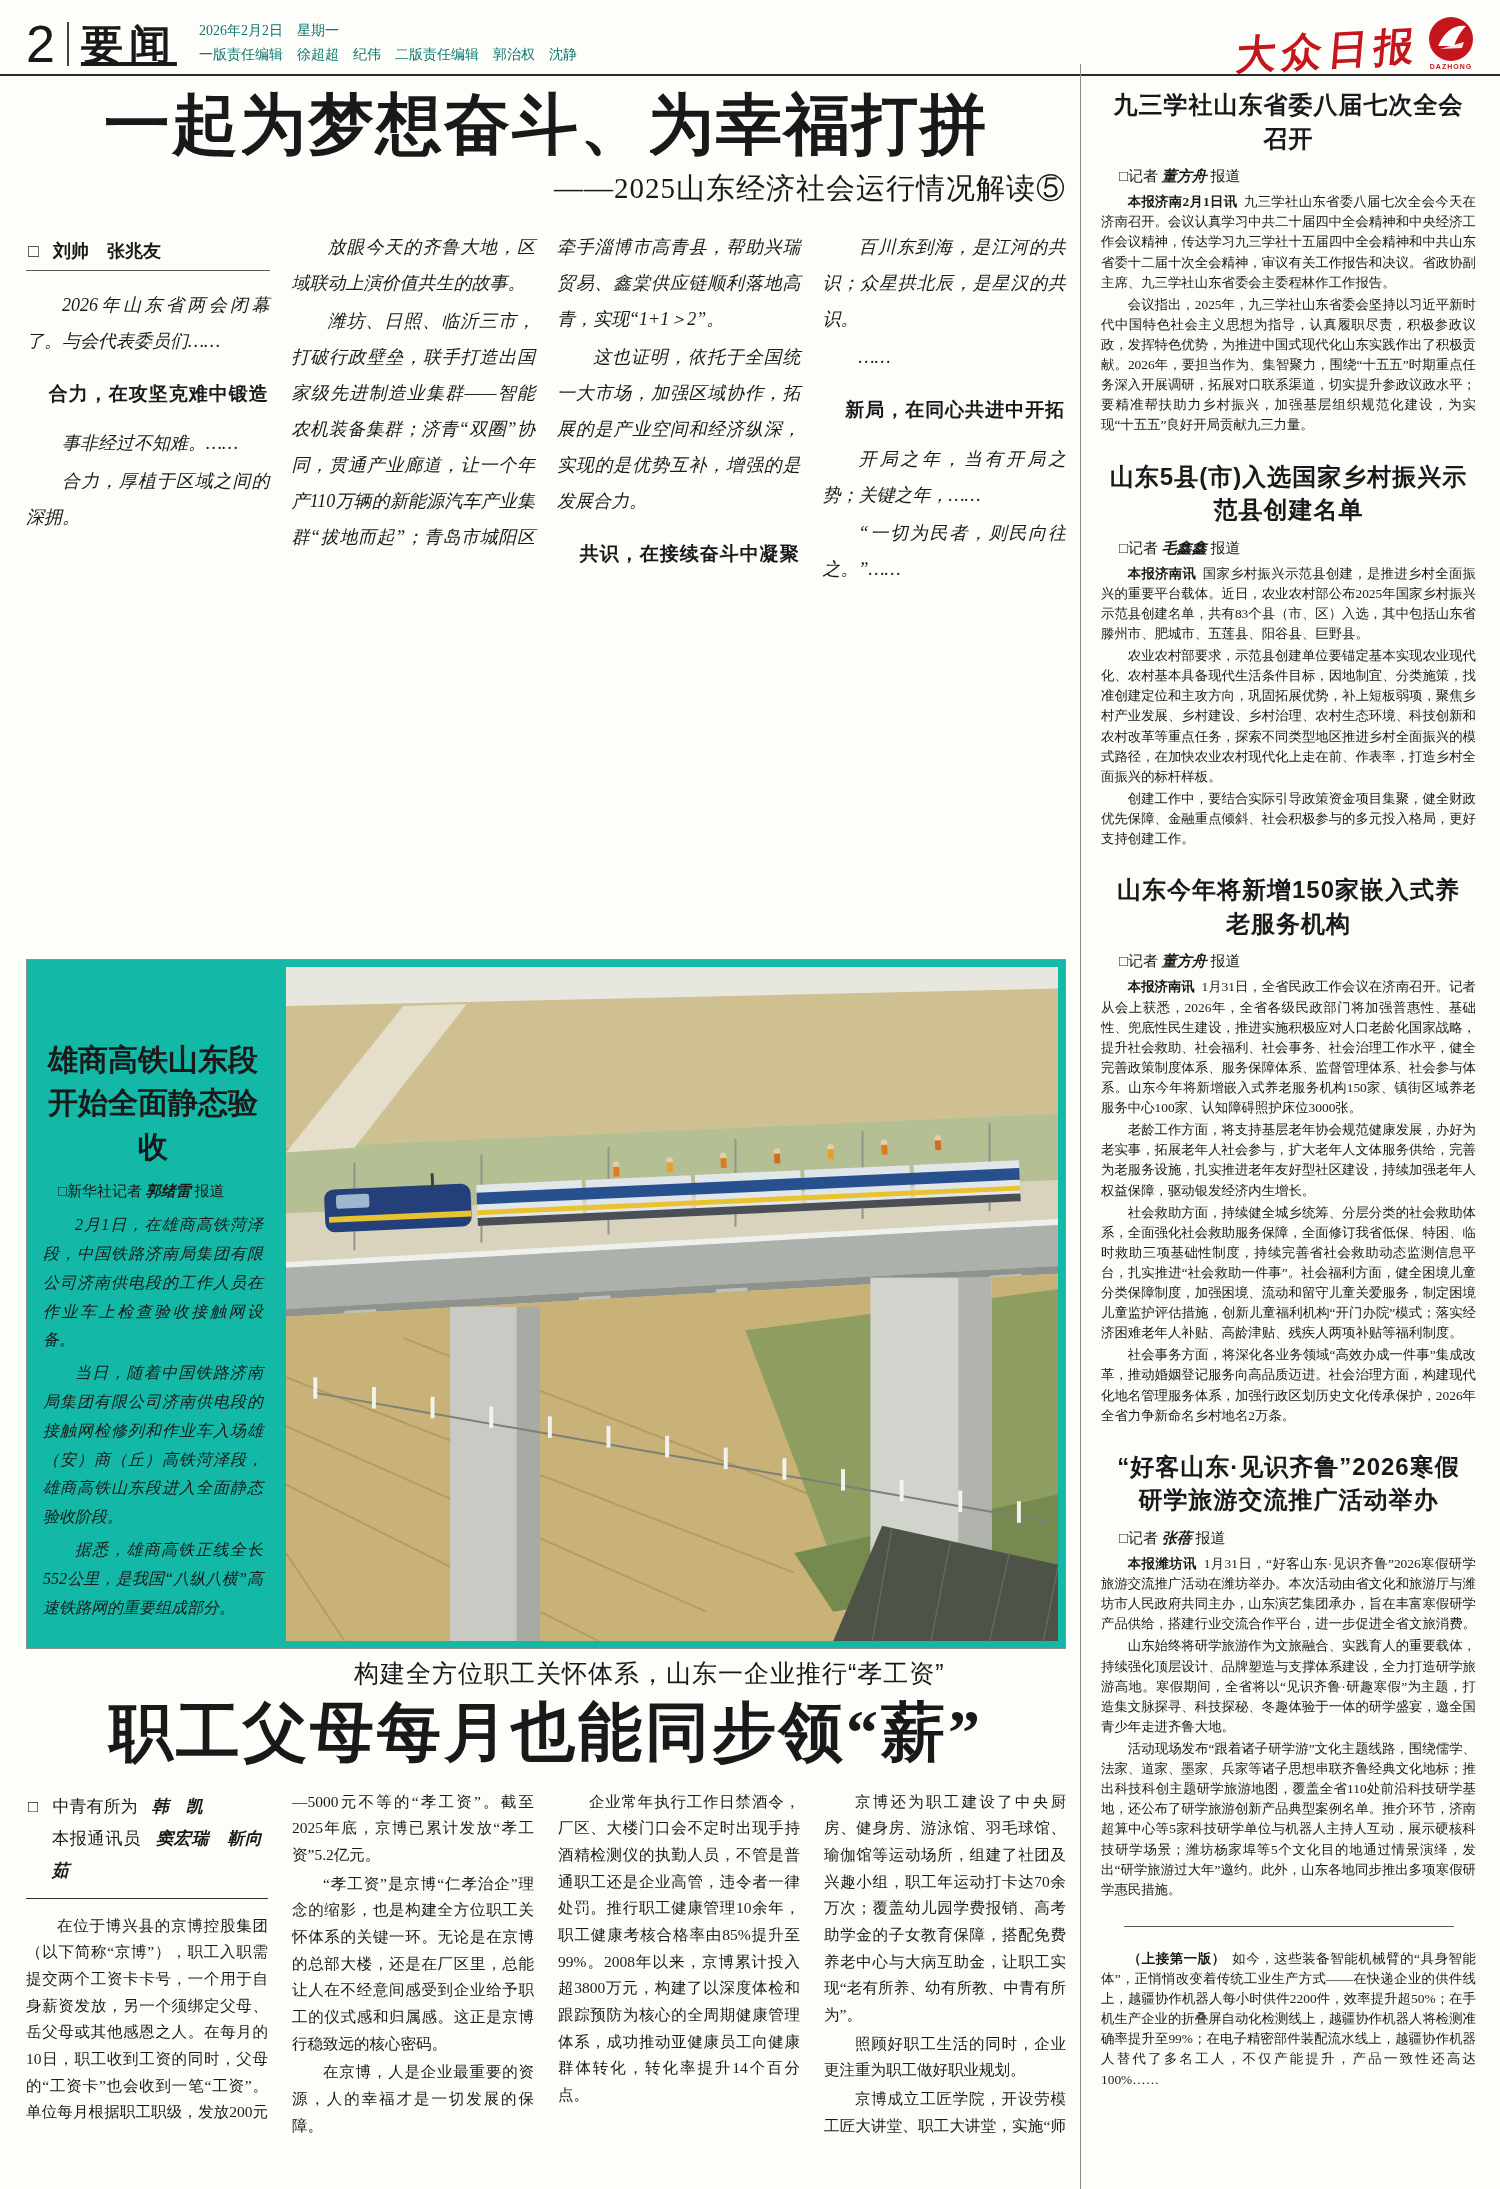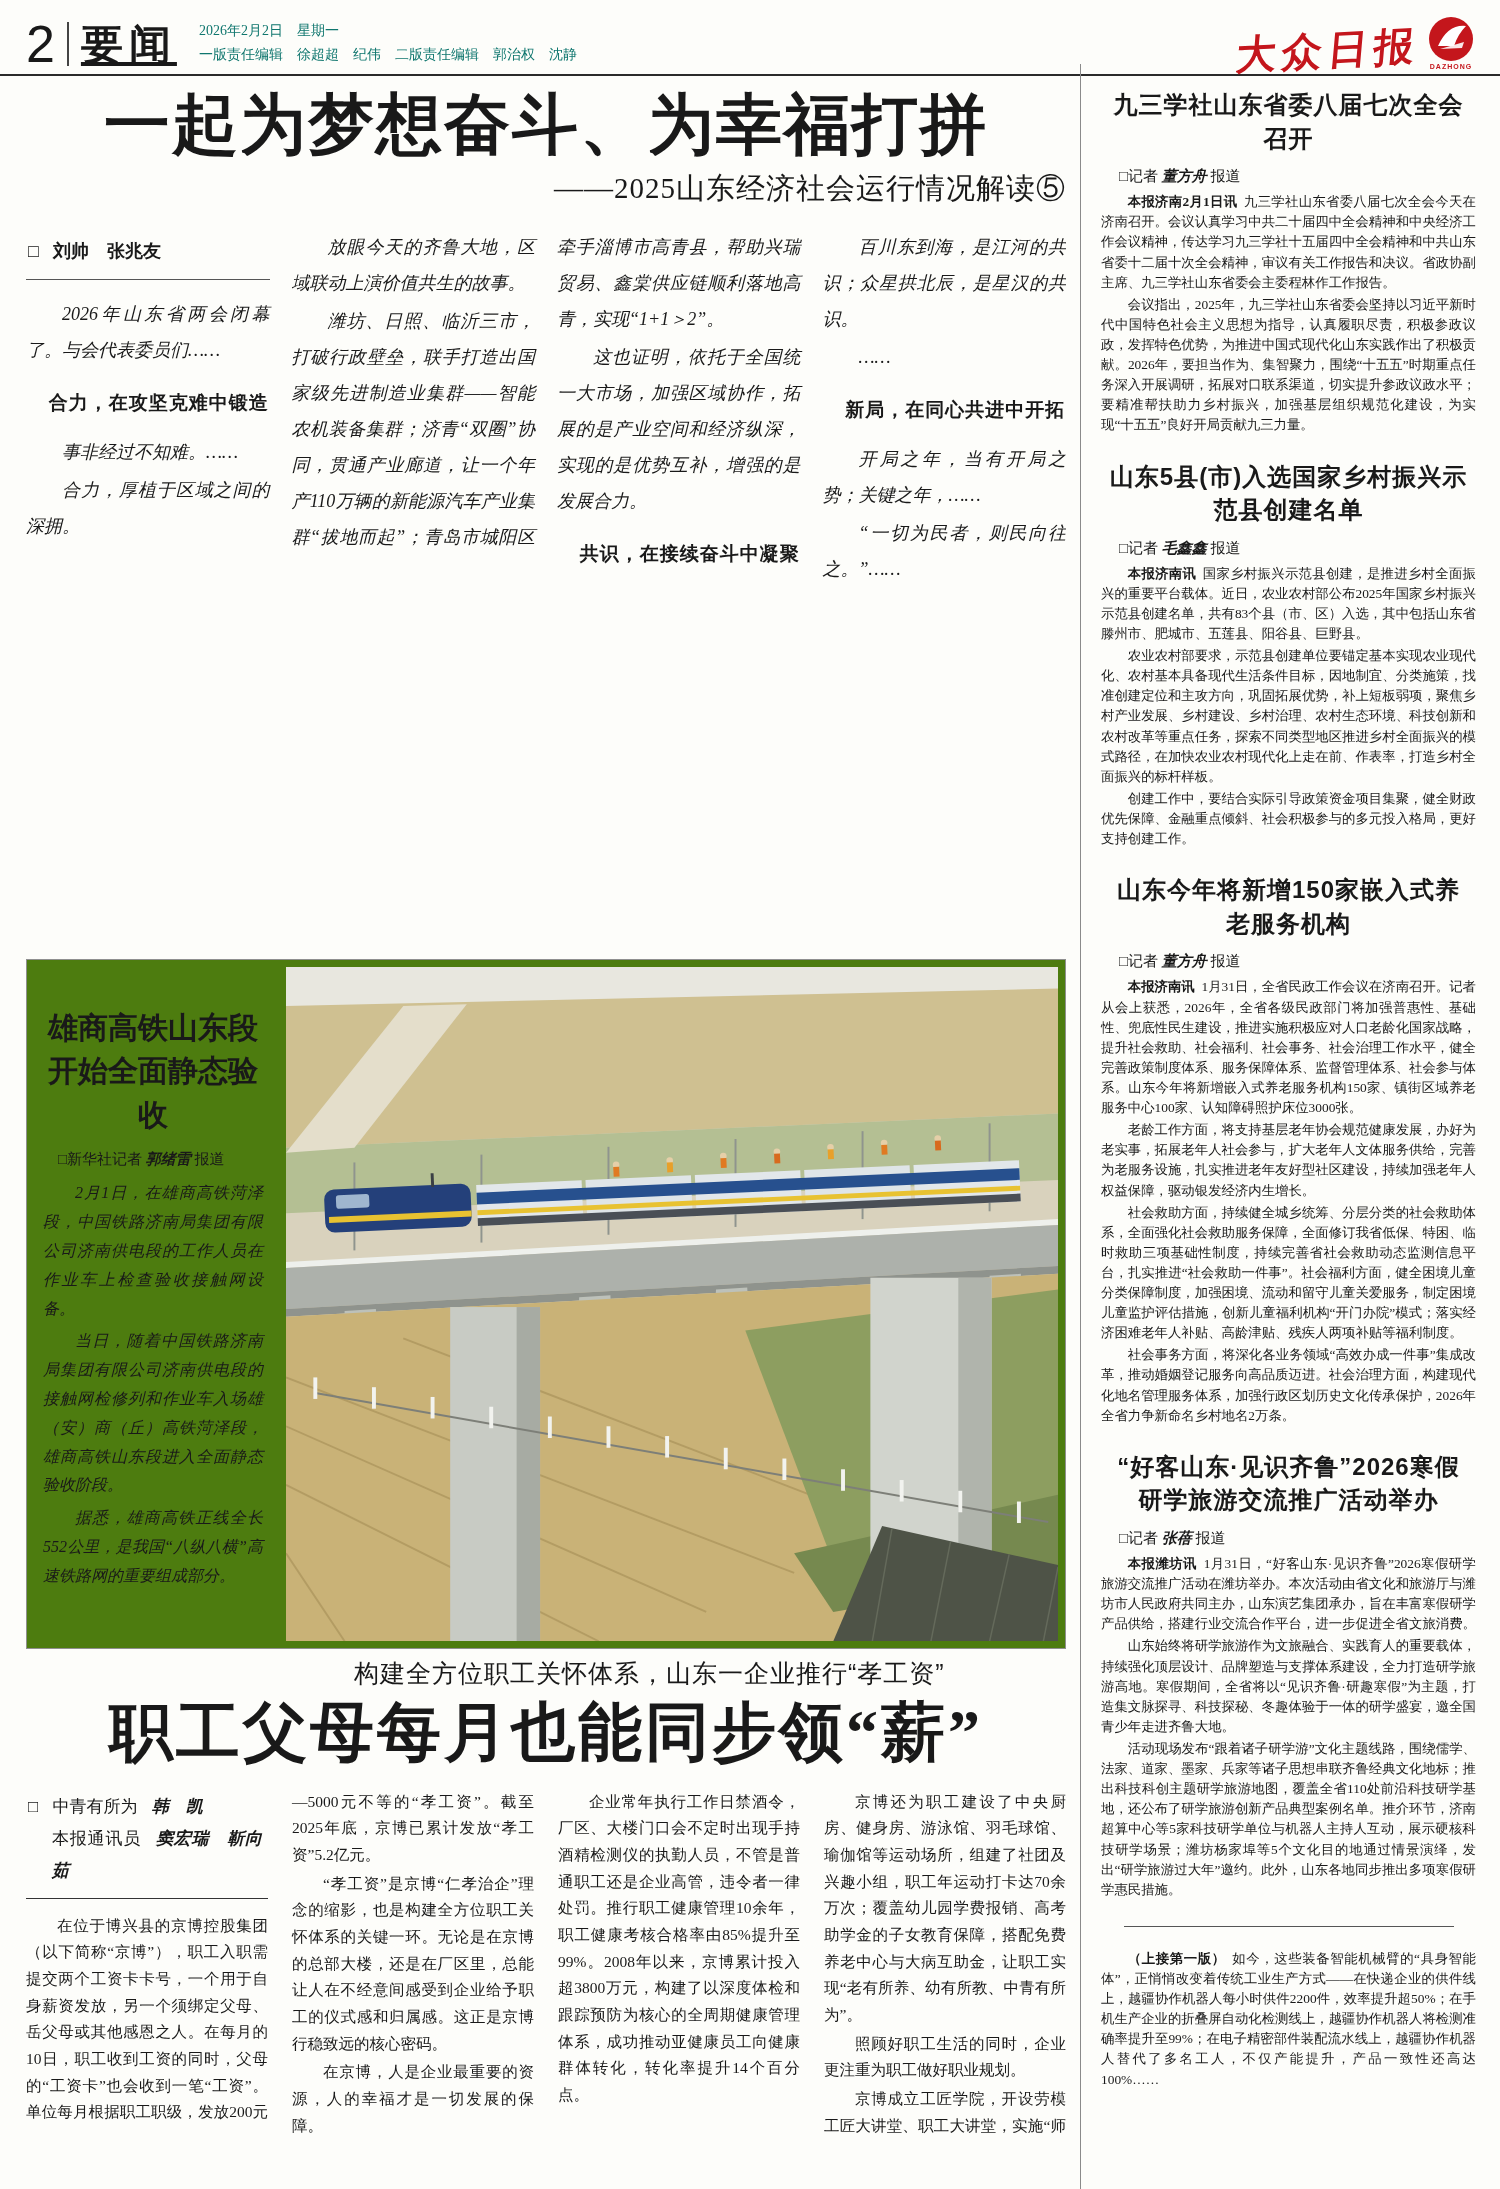--- a/index.html
+++ b/index.html
@@ -27,24 +27,24 @@
   
   .main-headline{font-family:"Liberation Sans",sans-serif;font-weight:900;font-size:66px;
                  text-align:center;letter-spacing:2px;margin:26px 0 10px;line-height:1.05;}
   .main-subtitle{font-size:29px;text-align:right;margin:0 0 20px 120px;letter-spacing:1px;}
   .main-body{column-count:4;column-gap:22px;height:726px;font-size:18px;line-height:2.0;
              text-align:justify;font-style:italic;overflow:hidden;}
   .main-body p.kai-para{margin:0 0 2px;text-indent:2em;}
   .main-body h4.subhead{font-style:normal;font-family:"Liberation Sans",sans-serif;font-weight:bold;
              font-size:19px;margin:16px 0 12px;text-indent:1.2em;letter-spacing:1px;}
   .main-byline{font-style:normal;font-family:"Liberation Sans",sans-serif;font-weight:bold;font-size:18px;
-               border-bottom:1px solid #555;padding:4px 0 10px 2px;margin-bottom:16px;}
+               border-bottom:1px solid #555;padding:4px 0 1px 2px;margin-bottom:16px;}
   .main-byline .mark{font-weight:400;margin-right:14px;}
   
-  .photo-box{display:flex;border:1px solid #8f8f8f;height:688px;margin-top:4px;background:#4d7c0f;align-items:center;}
+  .photo-box{display:flex;border:1px solid #8f8f8f;height:688px;margin-top:4px;background:#14b8a6;}
   .photo-rail{width:252px;box-sizing:border-box;padding:14px 16px 22px;display:flex;
               flex-direction:column;justify-content:flex-end;}
   .rail-art-title{font-family:"Liberation Sans",sans-serif;font-weight:900;font-size:30px;
                   line-height:1.45;text-align:center;margin:0 0 14px;}
   .rail-art-byline{font-size:15px;margin:0 0 10px;text-indent:1em;}
   .rail-art-byline .name{font-style:italic;font-weight:bold;}
   .photo-rail .kai-col p{font-style:italic;font-size:16px;line-height:1.8;text-align:justify;
               text-indent:2em;margin:0 0 4px;}
   .photo{flex:1;margin:0;padding:7px;box-sizing:border-box;}
   .photo svg{width:100%;height:100%;display:block;}

